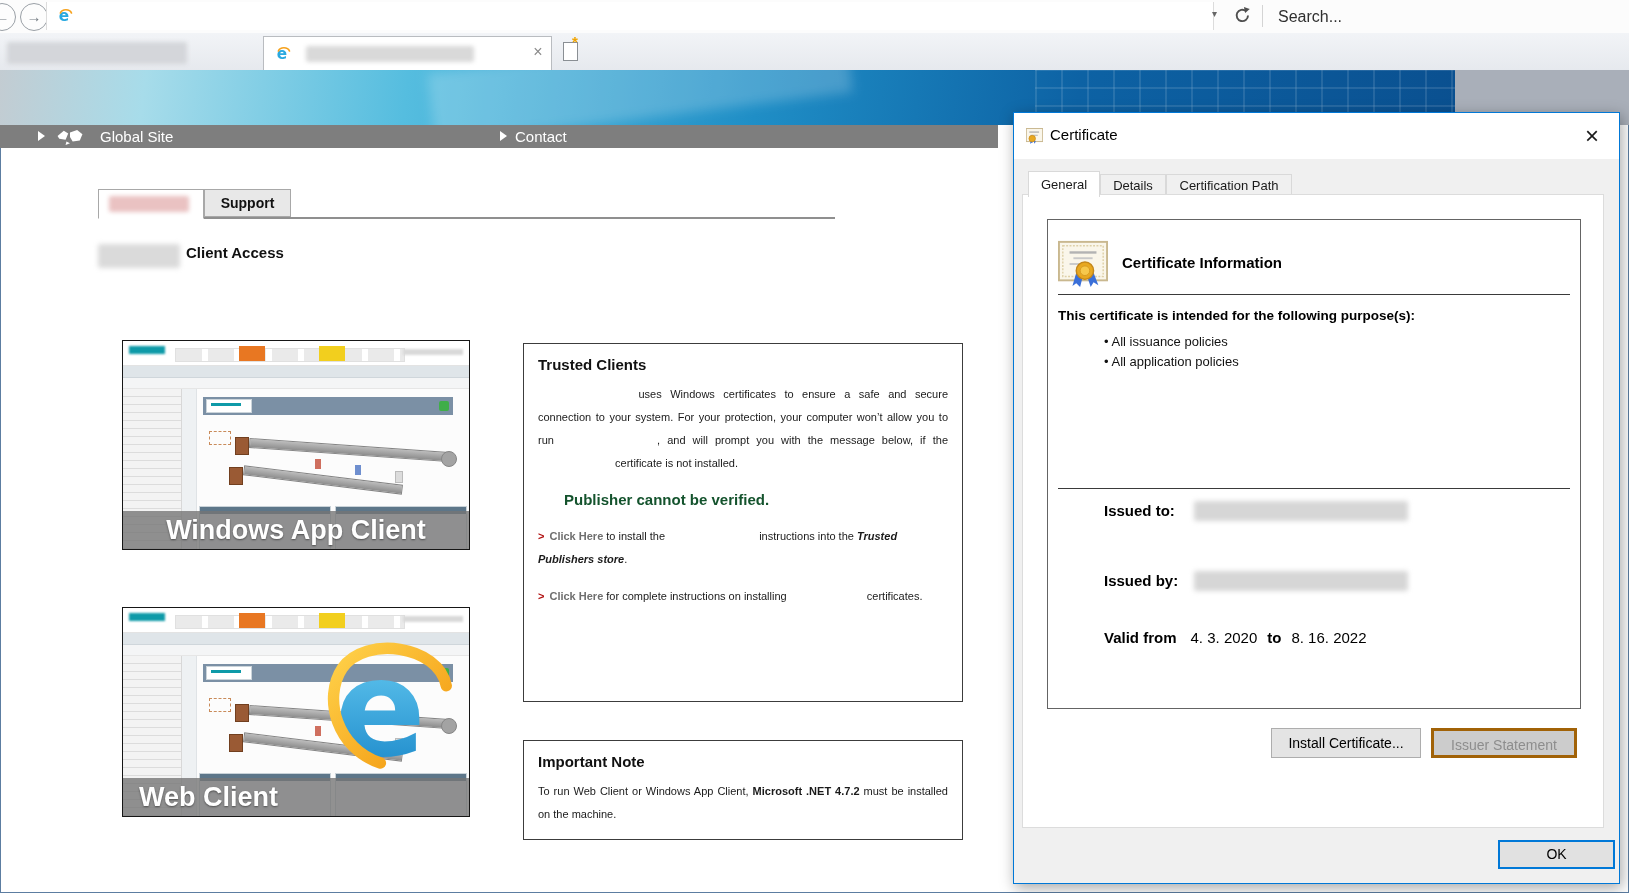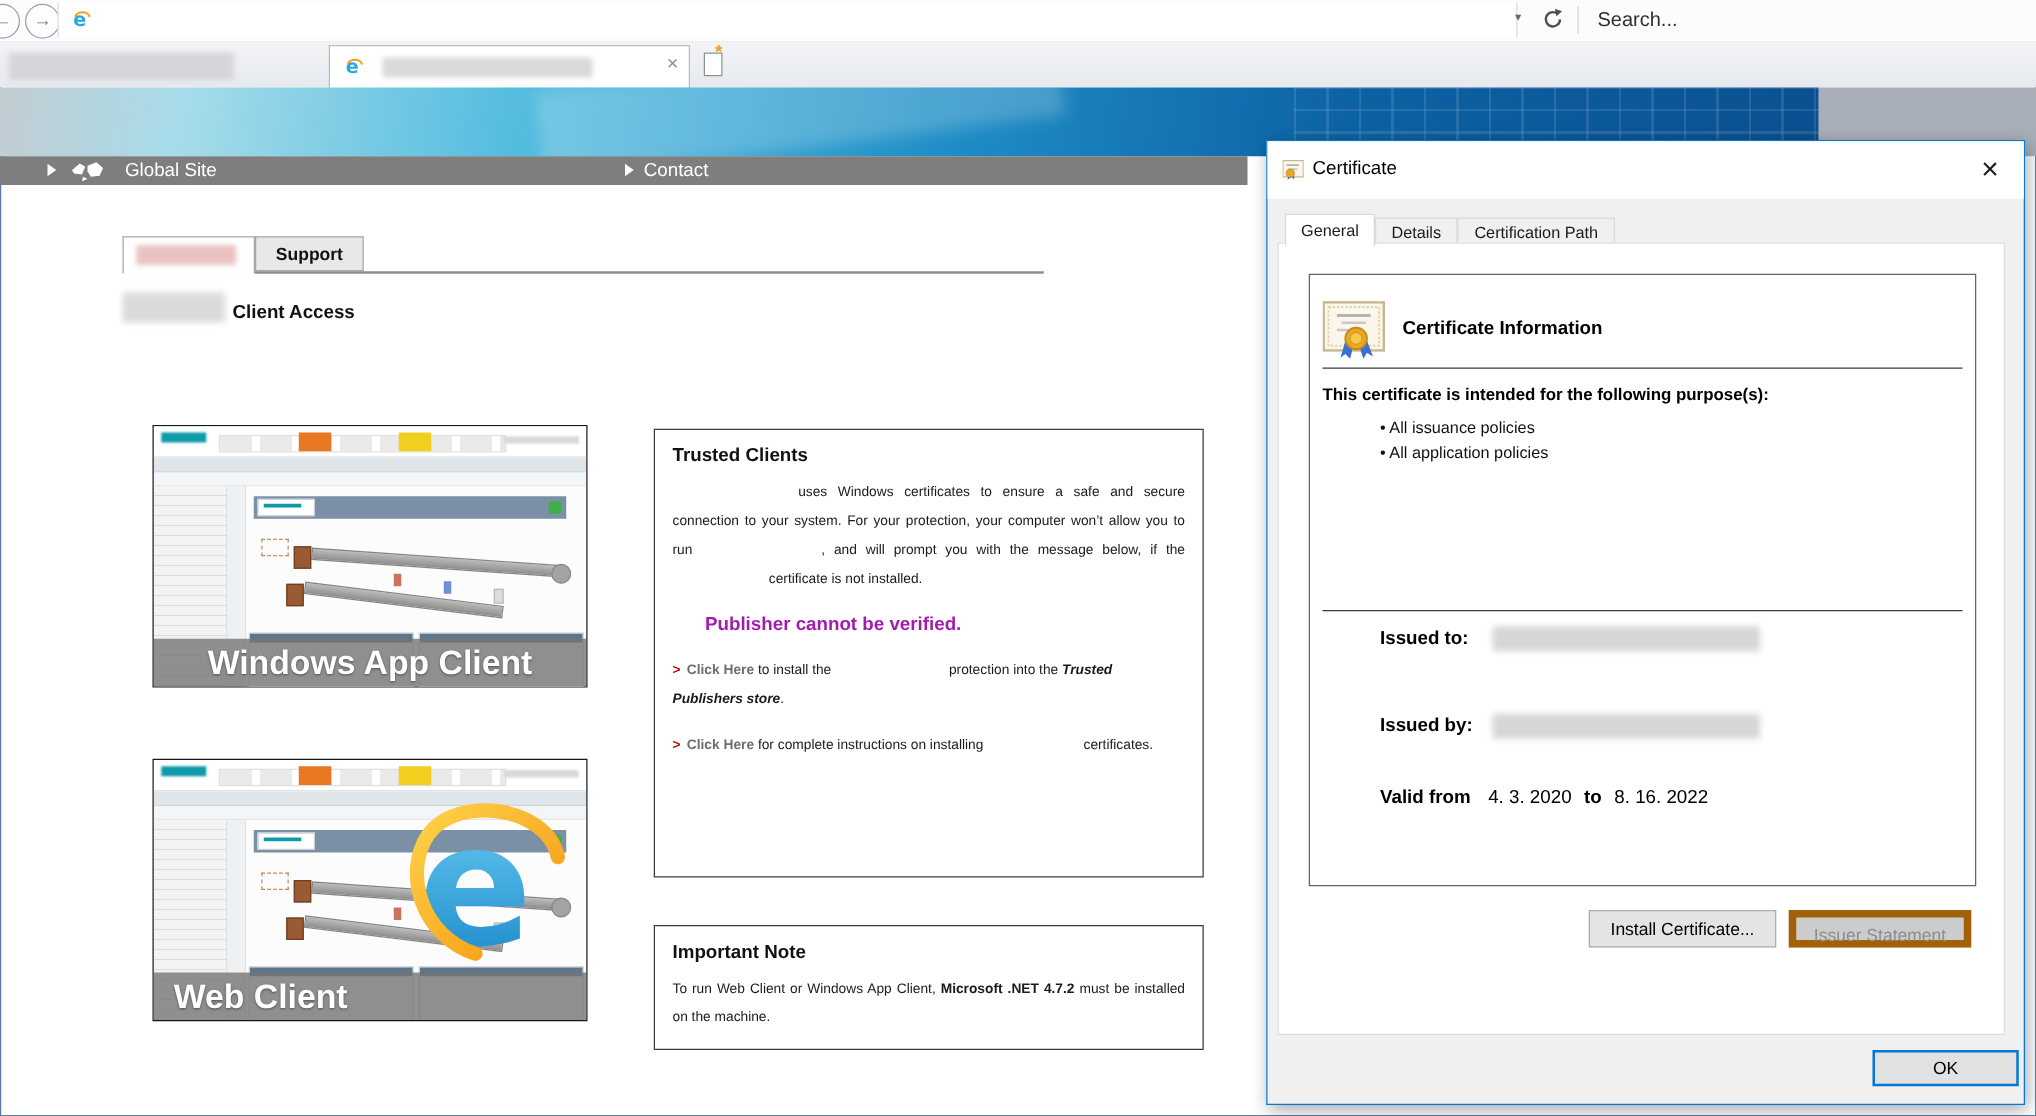--- a/index.html
+++ b/index.html
@@ -45,21 +45,21 @@
   .nav-label{position:absolute;top:3px;}
   .globe{position:absolute;left:55px;top:4px;width:30px;height:16px;}
 
   
   .page-tab{position:absolute;top:189px;height:28px;border:1px solid #a8a8a8;box-sizing:border-box;}
   .page-tab.active{left:98px;width:106px;background:#fff;height:30px;z-index:2;border-bottom:1px solid #fff;}
   .page-tab.support{left:204px;width:87px;background:#e8e8e8;font-weight:bold;font-size:14px;color:#111;
                     text-align:center;line-height:27px;}
   .pink-blur{position:absolute;left:10px;top:6px;width:80px;height:16px;background:#eac2c2;border-radius:2px;filter:blur(2px);}
   .page-rule{left:98px;top:217px;width:737px;height:2px;background:#8f8f8f;}
-  .page-heading{left:98px;top:232px;height:26px;display:flex;align-items:flex-end;}
+  .page-heading{left:98px;top:244px;height:26px;display:flex;align-items:flex-start;}
   .heading-blur{width:82px;height:24px;background:#dadada;border-radius:2px;filter:blur(2.5px);}
   .heading-text{font-weight:bold;font-size:15px;color:#111;margin-left:6px;}
 
   .figure{position:absolute;left:122px;width:346px;height:208px;border:1px solid #161616;background:#fff;overflow:hidden;}
   .fig-win{top:340px;} .fig-web{top:607px;}
   .caption{position:absolute;left:0;bottom:0;width:100%;height:38px;background:rgba(118,118,118,.80);z-index:3;
            color:#fff;font-weight:bold;font-size:27px;line-height:38px;text-shadow:0 1px 2px rgba(0,0,0,.45);}
   .caption.center{text-align:center;} .caption.left{padding-left:16px;box-sizing:border-box;}
   .ie-logo{position:absolute;right:2px;top:22px;width:158px;height:152px;z-index:2;}
 
@@ -95,21 +95,21 @@
   .ma-panels{position:absolute;left:2px;right:2px;bottom:0;height:44px;display:flex;gap:4px;}
   .ma-panel{flex:1;background:#f2f5f7;border:1px solid #c9d2d8;}
   .ma-panel:before{content:"";display:block;height:7px;background:#5d7689;}
 
   
   .tbox{position:absolute;left:523px;width:440px;border:1px solid #3c3c3c;background:#fff;box-sizing:border-box;padding:10px 14px;}
   .trusted-box{top:343px;height:359px;}
   .note-box{top:740px;height:100px;}
   .tbox h3{margin:2px 0 10px 0;font-size:15px;color:#111;}
   .tbox p{margin:0 0 14px 0;font-size:11px;line-height:23px;color:#1a1a1a;text-align:justify;}
-  .warn{margin:4px 0 14px 26px;font-weight:bold;font-size:15px;line-height:22px;color:#a21caf;}
+  .warn{margin:4px 0 14px 26px;font-weight:bold;font-size:15px;line-height:22px;color:#14532d;}
   .chev{color:#b01010;font-weight:900;margin-right:5px;}
   .click-here{color:#6e6e6e;font-weight:bold;cursor:pointer;margin-top:28px;}
   .link-para{text-align:left !important;}
 
   
   .dialog{left:1013px;top:112px;width:607px;height:772px;background:#f0f0f0;border:1px solid #0078d7;
           box-shadow:2px 4px 14px rgba(0,0,0,.35);box-sizing:border-box;z-index:10;}
   .dlg-title{position:absolute;left:0;top:0;width:100%;height:46px;background:#fff;}
   .dlg-title-text{position:absolute;left:36px;top:13px;font-size:15px;color:#000;}
   .dlg-close{position:absolute;right:10px;top:7px;width:34px;height:32px;text-align:center;line-height:32px;
@@ -125,21 +125,21 @@
   .info-title{position:absolute;left:74px;top:34px;font-weight:bold;font-size:15px;color:#000;}
   .gsep{position:absolute;left:10px;width:512px;height:1px;background:#3a3a3a;}
   .purpose-h{position:absolute;left:10px;top:88px;font-weight:bold;font-size:13.5px;color:#000;}
   .purpose-line{position:absolute;left:56px;font-size:13px;color:#111;}
   .fld-label{position:absolute;left:56px;font-weight:bold;font-size:15px;color:#000;}
   .fld-blur{position:absolute;left:146px;width:214px;height:20px;background:#d6d6d6;border-radius:2px;filter:blur(2.5px);}
   .valid-row{position:absolute;left:56px;top:409px;font-size:15px;color:#000;}
   .valid-row .vl{font-weight:bold;margin-right:14px;} .valid-row .to{font-weight:bold;margin:0 10px;}
   .btn{position:absolute;box-sizing:border-box;font-family:"Liberation Sans",sans-serif;font-size:14px;text-align:center;z-index:4;}
   .btn-install{left:257px;top:615px;width:150px;height:30px;background:#e4e4e4;border:1px solid #adadad;color:#000;line-height:28px;}
-  .btn-issuer{left:417px;top:615px;width:146px;height:30px;background:#cccccc;border:6px solid #a16207;color:#8d8d8d;line-height:28px;}
+  .btn-issuer{left:417px;top:615px;width:146px;height:30px;background:#cccccc;border:3px solid #a16207;color:#8d8d8d;line-height:28px;}
   .btn-ok{left:484px;top:727px;width:117px;height:29px;background:#e1e1e1;border:2px solid #0078d7;color:#000;line-height:25px;}
 </style>
 </head>
 <body>
 
 <div class="screen">
 
   <div class="abs addr-row">
     <div class="nav-circle" style="left:-12px;">
       <span>←</span>
@@ -300,21 +300,21 @@
       <span class="rblur" style="width:96px;"></span><span>, and will prompt you with the message below, if the</span>
       <span class="rblur" style="width:74px;"></span>
       <span>certificate is not installed.</span></p>
     <div class="warn">
       <div>Publisher cannot be verified.</div>
     </div>
     <p class="link-para">
       <span class="chev">&gt;</span><a class="click-here">Click Here</a>
       <span>to install the</span>
       <span class="rblur" style="width:88px;"></span>
-      <span>protection into the</span>
+      <span>instructions into the</span>
       <b><i>Trusted Publishers store</i></b><span>.</span>
     </p>
     <p class="link-para">
       <span class="chev">&gt;</span><a class="click-here">Click Here</a>
       <span>for complete instructions on installing</span>
       <span class="rblur" style="width:74px;"></span>
       <span>certificates.</span>
     </p>
   </div>
 

